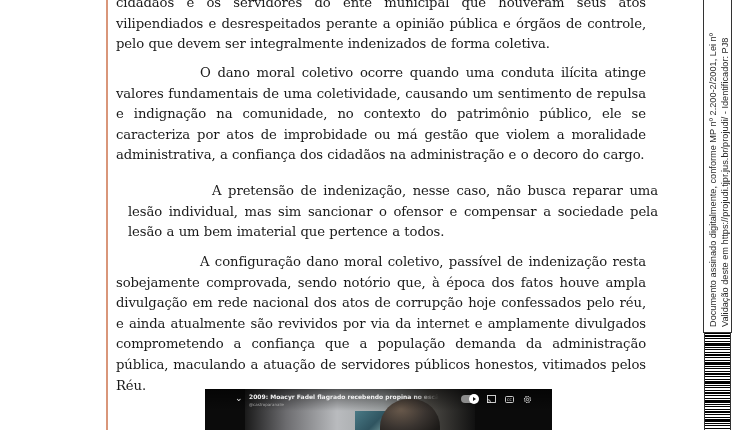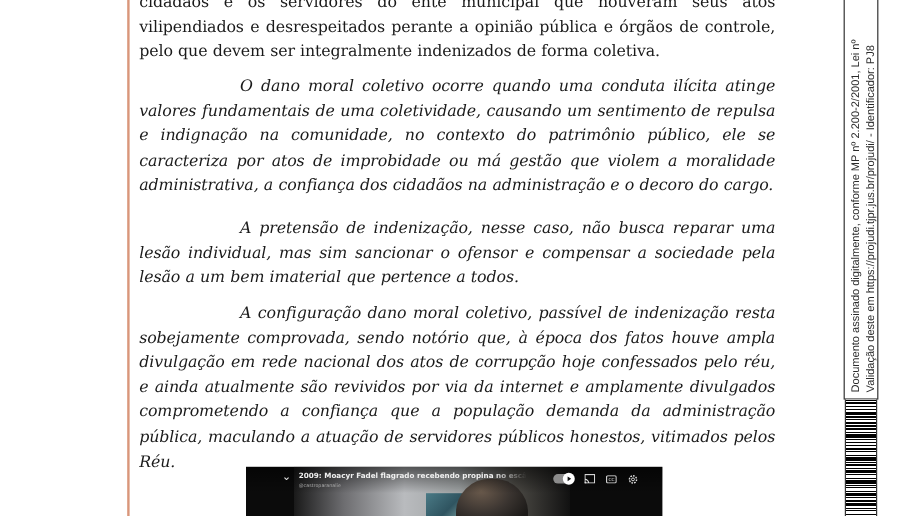--- a/index.html
+++ b/index.html
@@ -30,24 +30,24 @@
       width: 530px;
     }
     .para {
       margin: 0;
       font-size: 13.2px;
       line-height: 20.6px;
       text-align: justify;
       letter-spacing: -0.1px;
       word-spacing: 0.3px;
     }
-    .para.indent { text-indent: 84px; font-style: italic; }
+    .para.indent { text-indent: 84px; }
     .p1 { position: absolute; top: -7px; left: 0; width: 530px; }
     .p2 { position: absolute; top: 63px; left: 0; width: 530px; }
-    .p3 { position: absolute; top: 181px; left: 0; width: 530px; }
+    .p3 { position: absolute; top: 181px; left: 12px; width: 530px; }
     .p4 { position: absolute; top: 252px; left: 0; width: 530px; }
 
     
     .video {
       position: absolute;
       left: 205px;
       top: 389px;
       width: 347px;
       height: 45px;
       background: #0b0b0b;

